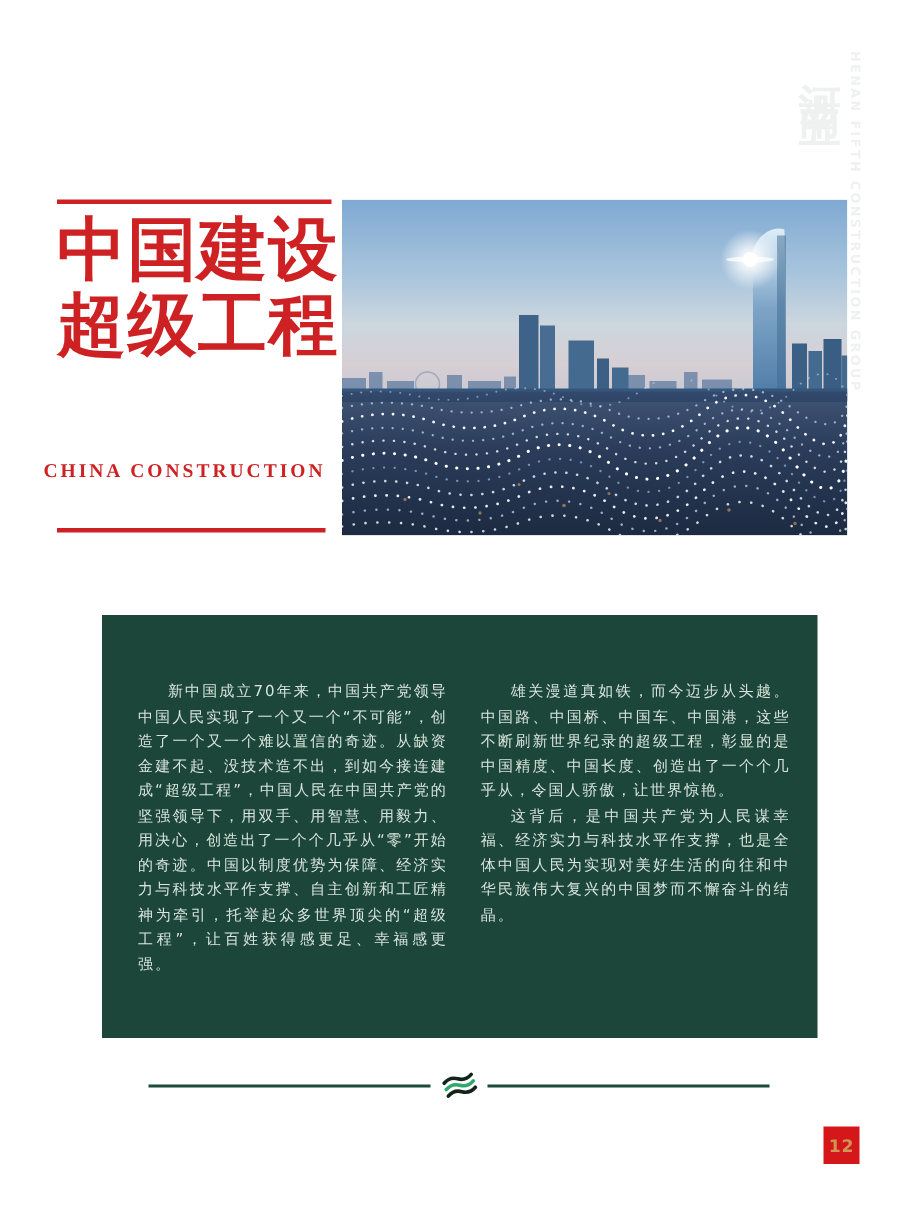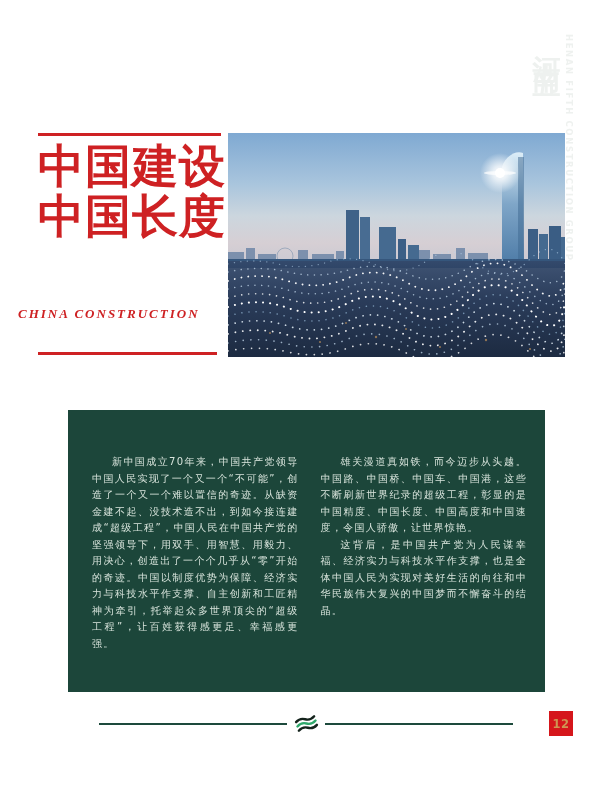--- a/index.html
+++ b/index.html
@@ -22,58 +22,58 @@
   .wm-en{position:absolute;left:564px;top:34px;writing-mode:vertical-rl;
     font-size:8.5px;font-weight:700;color:var(--watermark);letter-spacing:1.6px;}
 
   
   .rule{position:absolute;background:var(--accent-red);height:3px;}
   .rule-top{left:38px;top:133px;width:183px;}
   .rule-bottom{left:38px;top:352px;width:179px;}
   .cn-title{position:absolute;left:38px;top:141px;width:190px;
     font-size:46px;line-height:50px;font-weight:700;color:var(--accent-red);
     letter-spacing:1px;white-space:nowrap;}
-  .en-title{position:absolute;left:18px;top:306px;width:199px;
+  .en-title{position:absolute;left:18px;top:306px;width:199px;text-align:right;
     font-family:"Liberation Serif","DejaVu Serif",serif;font-weight:700;
-    font-size:13px;line-height:16.5px;color:var(--accent-red);letter-spacing:2px;white-space:nowrap;font-style:italic;}
+    font-size:13px;line-height:16.5px;color:var(--accent-red);letter-spacing:2px;white-space:nowrap;}
 
   
   .photo{position:absolute;left:228px;top:133px;width:337px;height:224px;overflow:hidden;}
 
   
   .panel{position:absolute;left:68px;top:410px;width:477px;height:282px;
     background:var(--panel-green);box-sizing:border-box;padding:44px 18px 0 24px;
     display:flex;gap:22px;}
   .col{width:50%;}
   .col p{margin:0;color:var(--body-text);font-size:10px;line-height:16.5px;
     letter-spacing:1.3px;text-align:justify;text-indent:2em;}
 
   
   .divider{position:absolute;top:723px;height:2px;background:var(--divider-green);}
   .divider-left{left:99px;width:188px;}
   .divider-right{left:325px;width:188px;}
   .footer-logo{position:absolute;left:294px;top:711px;width:25px;height:25px;}
 
-  .pagenum{position:absolute;left:549px;top:711px;width:24px;height:25px;
+  .pagenum{position:absolute;left:549px;top:751px;width:24px;height:25px;
     background:var(--pagenum-bg);color:var(--pagenum-text);
     display:flex;align-items:center;justify-content:center;
     font-size:11.5px;font-weight:700;letter-spacing:.5px;}
 </style>
 </head>
 <body>
 
 <div class="page">
 
   <div class="wm-cn">河南五</div>
   <div class="wm-en">HENAN FIFTH CONSTRUCTION GROUP</div>
 
   <div class="rule rule-top"></div>
   <div class="cn-title">
     <div>中国建设</div>
-    <div>中国长度</div>
+    <div>超级工程</div>
   </div>
   <div class="en-title">
     <div>CHINA CONSTRUCTION</div>
   </div>
   <div class="rule rule-bottom"></div>
 
   <div class="photo">
     <svg width="337" height="224" viewBox="0 0 337 224" xmlns="http://www.w3.org/2000/svg">
       <defs>
         <linearGradient id="sky" x1="0" y1="0" x2="0" y2="1">
@@ -162,21 +162,21 @@
           <circle cx="118" cy="190" r="1"></circle>
       </g>
     </svg>
   </div>
 
   <div class="panel">
     <div class="col">
       <p>新中国成立70年来，中国共产党领导中国人民实现了一个又一个“不可能”，创造了一个又一个难以置信的奇迹。从缺资金建不起、没技术造不出，到如今接连建成“超级工程”，中国人民在中国共产党的坚强领导下，用双手、用智慧、用毅力、用决心，创造出了一个个几乎从“零”开始的奇迹。中国以制度优势为保障、经济实力与科技水平作支撑、自主创新和工匠精神为牵引，托举起众多世界顶尖的“超级工程”，让百姓获得感更足、幸福感更强。</p>
     </div>
     <div class="col">
-      <p>雄关漫道真如铁，而今迈步从头越。中国路、中国桥、中国车、中国港，这些不断刷新世界纪录的超级工程，彰显的是中国精度、中国长度、中国高度和中国速度，令国人骄傲，让世界惊艳。</p>
+      <p>雄关漫道真如铁，而今迈步从头越。中国路、中国桥、中国车、中国港，这些不断刷新世界纪录的超级工程，彰显的是中国精度、中国长度、创造出了一个个几乎从，令国人骄傲，让世界惊艳。</p>
       <p>这背后，是中国共产党为人民谋幸福、经济实力与科技水平作支撑，也是全体中国人民为实现对美好生活的向往和中华民族伟大复兴的中国梦而不懈奋斗的结晶。</p>
     </div>
   </div>
 
   <div class="divider divider-left"></div>
   <div class="footer-logo">
     <svg width="25" height="25" viewBox="0 0 25 25" xmlns="http://www.w3.org/2000/svg">
       <g transform="rotate(-18 12.5 12.5)" fill="none" stroke-linecap="round">
         <path d="M3,8 Q8,5 12.5,8 T22,8" stroke="#14231c" stroke-width="2.4"></path>
         <path d="M3,12.5 Q8,9.5 12.5,12.5 T22,12.5" stroke="#2fa86b" stroke-width="2.4"></path>

